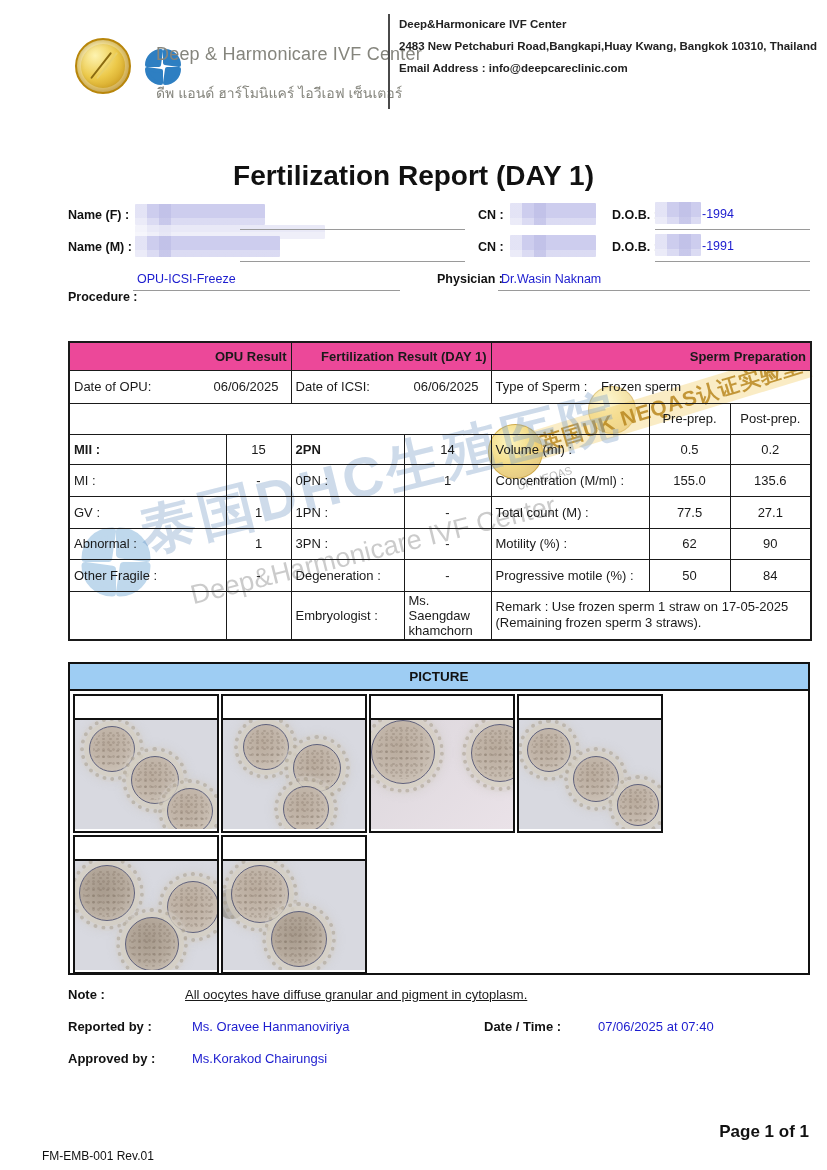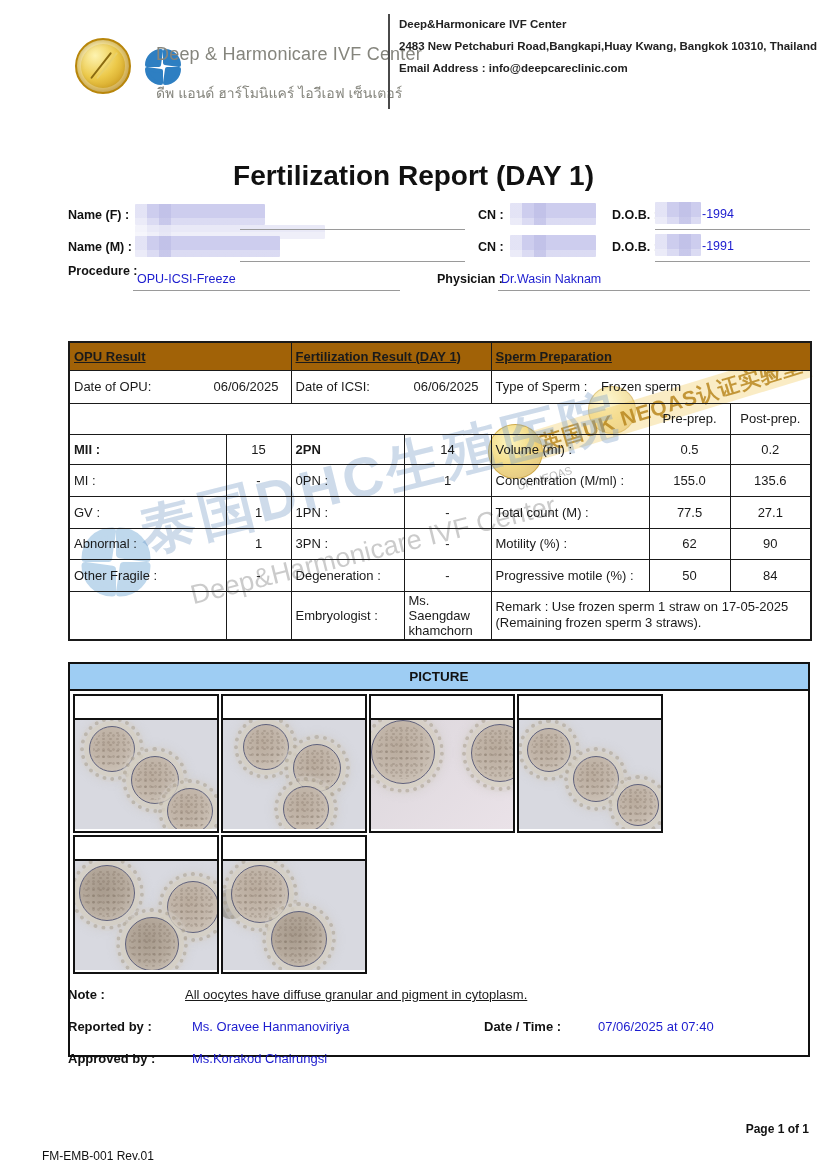--- a/index.html
+++ b/index.html
@@ -37,29 +37,29 @@
     background-image:
       linear-gradient(90deg, rgba(255,255,255,0.45) 0 12px, transparent 12px 24px, rgba(185,185,228,0.55) 24px 36px, transparent 36px 48px),
       linear-gradient(0deg, rgba(255,255,255,0.28) 0 7px, transparent 7px 14px);
   }
   .redact.faint { opacity:0.42; }
 
   
   table.main { position:absolute; left:68px; top:341px; width:742px; border-collapse:collapse; table-layout:fixed;
     border:2px solid #1a1a1a; font-size:13px; color:#1a1a1a; background:transparent; }
   table.main th, table.main td { border:1px solid #1a1a1a; padding:1px 4px; vertical-align:middle; background:transparent; }
-  table.main th { background:#a16207; font-weight:700; text-align:left;text-decoration:underline; }
+  table.main th { background:#ec4899; font-weight:700; text-align:right; }
   .cell-val { text-align:center; }
   .flexcell { display:flex; justify-content:space-between; padding-right:8px; }
   .lblval .v { margin-left:10px; }
   .boldcell { font-weight:700; }
   .remark-cell { font-size:13px; line-height:1.25; padding:2px 4px; }
 
   
-  .pic-box { position:absolute; left:68px; top:662px; width:742px; height:395px; border:2px solid #111; background:#fff; }
+  .pic-box { position:absolute; left:68px; top:662px; width:742px; height:313px; border:2px solid #111; background:#fff; }
   .pic-header { height:27px; background:#9ecdf3; border-bottom:2px solid #111;
     font-weight:700; font-size:13.5px; text-align:center; line-height:25px; color:#111; }
   .pic-body { position:relative; padding:2px; display:flex; flex-wrap:wrap; align-content:flex-start; }
   .pic-cell { width:146px; height:139px; border:2px solid #111; margin:1px; background:#fff; }
   .pic-label { height:24px; border-bottom:2px solid #111; background:#fff; }
   .pic-img { position:relative; height:109px; overflow:hidden; background:#d8d9e0; }
   .pic-img.pink { background:linear-gradient(135deg,#dcd7dc,#eae2e8); }
   .oo { position:absolute; border-radius:50%;
     background: radial-gradient(circle at 42% 40%, #b9ab9d 0%, #c3b7ab 50%, #cdc3b8 78%, #d8d0c6 100%);
     border:1px solid #5f6078;
@@ -86,21 +86,21 @@
     transform:rotate(-17deg); transform-origin:0 100%; white-space:nowrap; }
   .wm-gold-sub { left:516px; top:472px; font-size:11px; color:rgba(130,130,130,0.55);
     transform:rotate(-17deg); white-space:nowrap; }
   .wm-coin { border-radius:50%;
     background: radial-gradient(circle at 38% 32%, rgba(253,243,176,0.8), rgba(236,201,74,0.65) 45%, rgba(207,158,32,0.55) 80%);
     border:1px solid rgba(184,134,11,0.5); }
   .wm-coin.c1 { left:488px; top:424px; width:55px; height:55px; }
   .wm-coin.c2 { left:588px; top:386px; width:48px; height:48px; opacity:0.7; }
   .foot-lbl { font-weight:700; font-size:13px; color:#111; }
   .foot-blue { color:#1c1ccf; font-size:13px; }
-  .page-num { position:absolute; right:18px; top:1122px; font-size:12px; font-weight:700; color:#111; }
+  .page-num { position:absolute; right:18px; top:1122px; font-size:17px; font-weight:700; color:#111; }
   .form-code { position:absolute; left:42px; top:1149px; font-size:12px; color:#111; }
 </style>
 </head>
 <body>
 
 <div class="page">
 
   <div class="wm wm-coin c1"></div>
   <div class="wm wm-coin c2"></div>
   <div class="wm wm-gold">英国UK NEQAS认证实验室</div>
@@ -156,21 +156,21 @@
     <span class="abs lbl" style="left:68px; top:240px;">Name (M) :</span>
     <span class="redact" style="left:135px; top:236px; width:145px; height:21px;"></span>
     <span class="uline" style="left:240px; top:261px; width:225px;"></span>
     <span class="abs lbl" style="left:478px; top:240px;">CN :</span>
     <span class="redact" style="left:510px; top:235px; width:86px; height:22px;"></span>
     <span class="abs lbl" style="left:612px; top:240px;">D.O.B. :</span>
     <span class="redact" style="left:655px; top:234px; width:46px; height:22px;"></span>
     <span class="abs blue" style="left:702px; top:239px;">-1991</span>
     <span class="uline" style="left:655px; top:261px; width:155px;"></span>
 
-    <span class="abs lbl" style="left:68px; top:264px;">Procedure :</span>
+    <span class="abs lbl" style="left:68px; top:290px;">Procedure :</span>
     <span class="abs blue" style="left:137px; top:272px;">OPU-ICSI-Freeze</span>
     <span class="uline" style="left:133px; top:290px; width:267px;"></span>
     <span class="abs lbl" style="left:437px; top:272px;">Physician :</span>
     <span class="abs blue" style="left:501px; top:272px;">Dr.Wasin Naknam</span>
     <span class="uline" style="left:498px; top:290px; width:312px;"></span>
 
     <table class="main">
       <colgroup>
         <col style="width:157px">
           <col style="width:65px">

